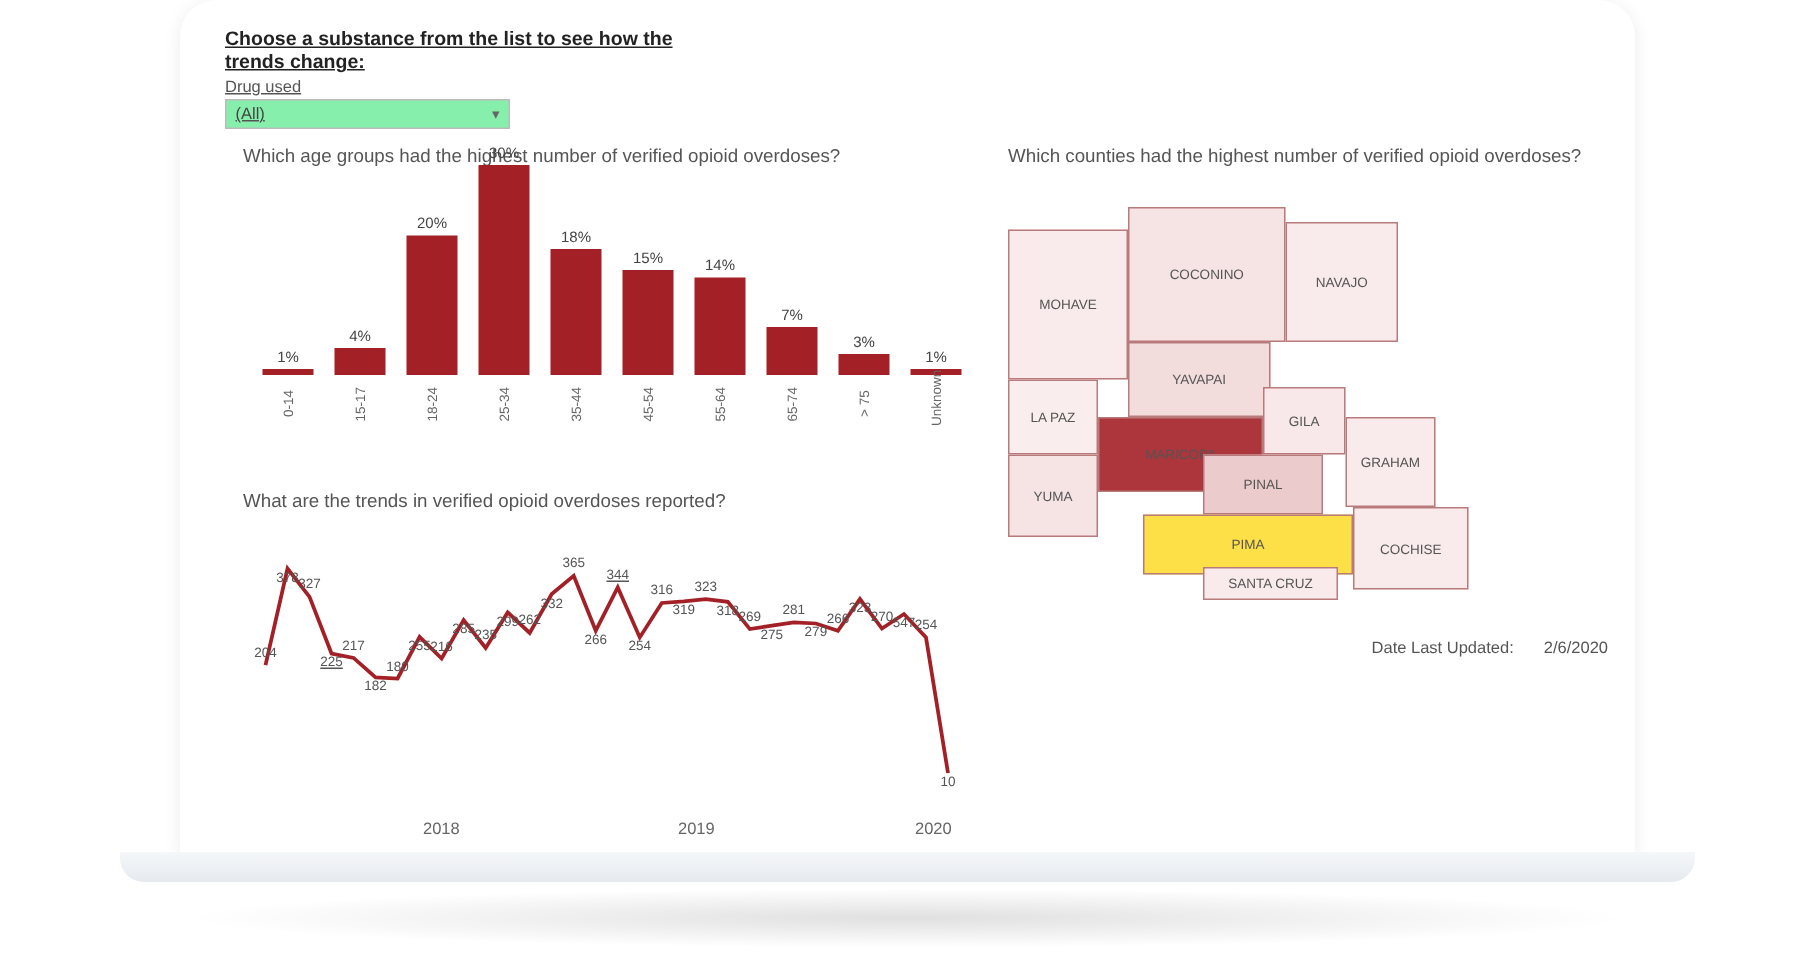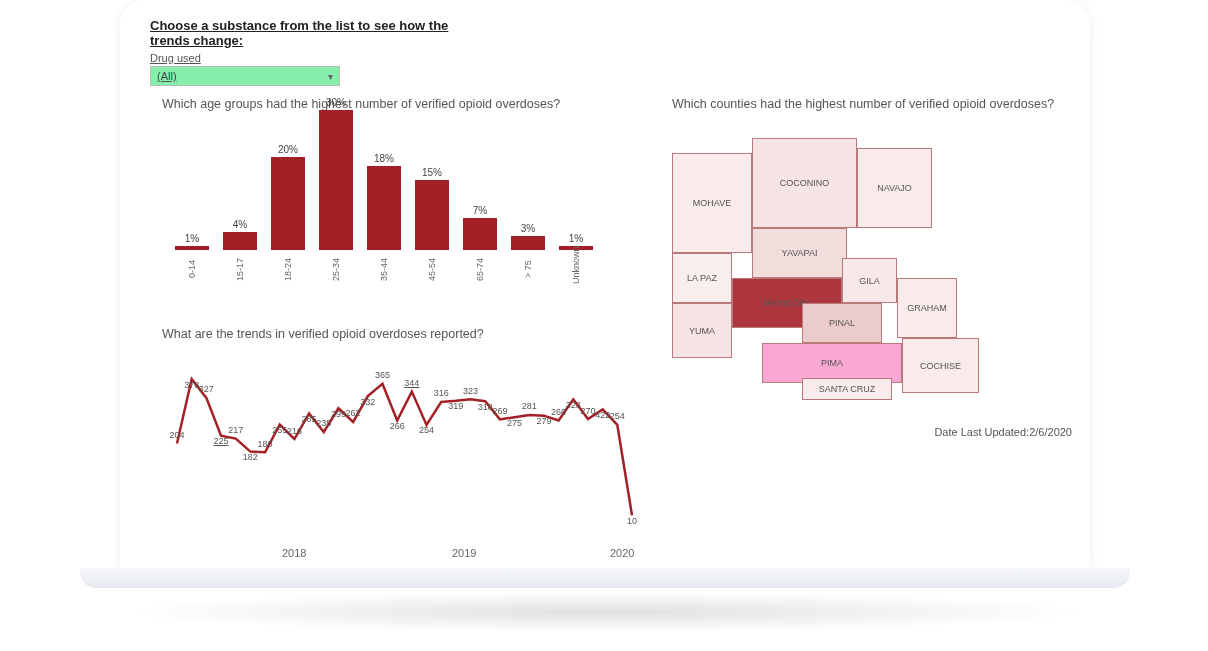--- a/index.html
+++ b/index.html
@@ -110,21 +110,21 @@
     position: absolute;
     border: 1px solid #b48;
     border-color: #b97a7c;
     font-size: 9px;
     color: #555;
     display: flex; align-items: center; justify-content: center;
     text-align: center;
   }
 
   .footer-row {
-    display: flex; justify-content: flex-end; align-items: baseline; 
+    display: flex; justify-content: flex-end; align-items: baseline; gap: 20px;
     font-size: 11px; color: #555; margin-top: 8px;
   }
 </style>
 </head>
 <body>
 
 <div class="laptop-frame">
 
   <div class="header-row">
     <div class="prompt-label">Choose a substance from the list to see how the trends change:</div>
@@ -164,20 +164,25 @@
             </div>
             <div class="bar-col">
               <div class="bar-val">18%</div>
               <div class="bar-rect" style="height: 84px;"></div>
               <div class="bar-cat">35-44</div>
             </div>
             <div class="bar-col">
               <div class="bar-val">15%</div>
               <div class="bar-rect" style="height: 70px;"></div>
               <div class="bar-cat">45-54</div>
+            </div>
+            <div class="bar-col">
+              <div class="bar-val">14%</div>
+              <div class="bar-rect" style="height: 65.3333px;"></div>
+              <div class="bar-cat">55-64</div>
             </div>
             <div class="bar-col">
               <div class="bar-val">7%</div>
               <div class="bar-rect" style="height: 32.6667px;"></div>
               <div class="bar-cat">65-74</div>
             </div>
             <div class="bar-col">
               <div class="bar-val">3%</div>
               <div class="bar-rect" style="height: 14px;"></div>
               <div class="bar-cat">&gt; 75</div>
@@ -197,21 +202,21 @@
           <div class="county" style="left: 0px; top: 35px; width: 80px; height: 100px; background: rgb(249, 234, 235);">MOHAVE</div>
           <div class="county" style="left: 80px; top: 20px; width: 105px; height: 90px; background: rgb(246, 228, 228);">COCONINO</div>
           <div class="county" style="left: 185px; top: 30px; width: 75px; height: 80px; background: rgb(249, 234, 235);">NAVAJO</div>
           <div class="county" style="left: 80px; top: 110px; width: 95px; height: 50px; background: rgb(242, 220, 220);">YAVAPAI</div>
           <div class="county" style="left: 0px; top: 135px; width: 60px; height: 50px; background: rgb(249, 237, 237);">LA PAZ</div>
           <div class="county" style="left: 60px; top: 160px; width: 110px; height: 50px; background: rgb(172, 54, 59);">MARICOPA</div>
           <div class="county" style="left: 170px; top: 140px; width: 55px; height: 45px; background: rgb(248, 232, 233);">GILA</div>
           <div class="county" style="left: 130px; top: 185px; width: 80px; height: 40px; background: rgb(235, 203, 204);">PINAL</div>
           <div class="county" style="left: 225px; top: 160px; width: 60px; height: 60px; background: rgb(249, 234, 235);">GRAHAM</div>
           <div class="county" style="left: 0px; top: 185px; width: 60px; height: 55px; background: rgb(246, 228, 228);">YUMA</div>
-          <div class="county" style="left: 90px; top: 225px; width: 140px; height: 40px; background: #f9a8d4;">PIMA</div>
+          <div class="county" style="left: 90px; top: 225px; width: 140px; height: 40px; background: #fde047;">PIMA</div>
           <div class="county" style="left: 130px; top: 260px; width: 90px; height: 22px; background: rgb(249, 234, 235);">SANTA CRUZ</div>
           <div class="county" style="left: 230px; top: 220px; width: 77px; height: 55px; background: rgb(249, 234, 235);">COCHISE</div>
         </div>
       <div class="footer-row">
         <span>Date Last Updated:</span>
         <span>2/6/2020</span>
       </div>
     </div>
 
     <div>
@@ -243,21 +248,21 @@
             <div class="pt-label" style="left: 293.871px; top: 62.8519px;">319</div>
             <div class="pt-label" style="left: 308.548px; top: 47.3704px;">323</div>
             <div class="pt-label" style="left: 323.226px; top: 63.2222px;">318</div>
             <div class="pt-label" style="left: 337.903px; top: 67.3704px;">269</div>
             <div class="pt-label" style="left: 352.581px; top: 79.1481px;">275</div>
             <div class="pt-label" style="left: 367.258px; top: 62.9259px;">281</div>
             <div class="pt-label" style="left: 381.935px; top: 77.6667px;">279</div>
             <div class="pt-label" style="left: 396.613px; top: 68.4815px;">266</div>
             <div class="pt-label" style="left: 411.29px; top: 61.3704px;">323</div>
             <div class="pt-label" style="left: 425.968px; top: 67px;">270</div>
-            <div class="pt-label" style="left: 440.645px; top: 71.3704px;">422</div>
+            <div class="pt-label" style="left: 440.645px; top: 71.3704px;">547</div>
             <div class="pt-label" style="left: 455.323px; top: 72.9259px;">254</div>
             <div class="pt-label" style="left: 470px; top: 177.296px;">10</div>
           </div>
         <div class="line-axis-label" style="left:120px">2018</div>
         <div class="line-axis-label" style="left:290px">2019</div>
         <div class="line-axis-label" style="left:448px">2020</div>
       </div>
     </div>
 
   </div>

